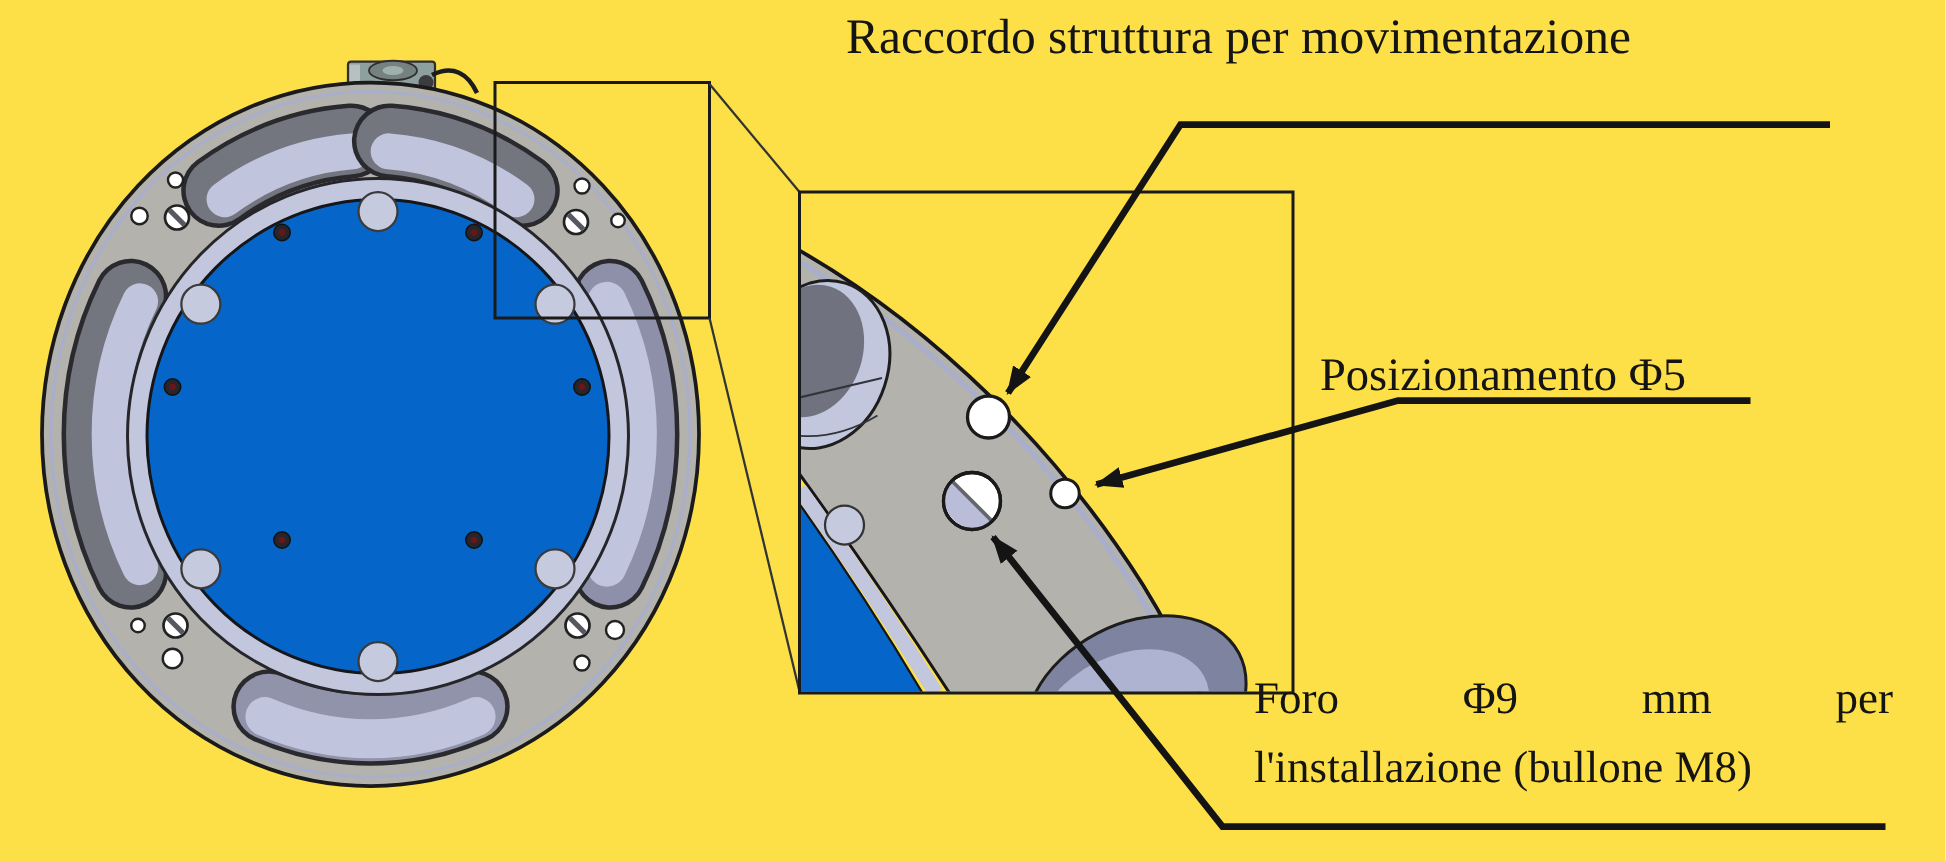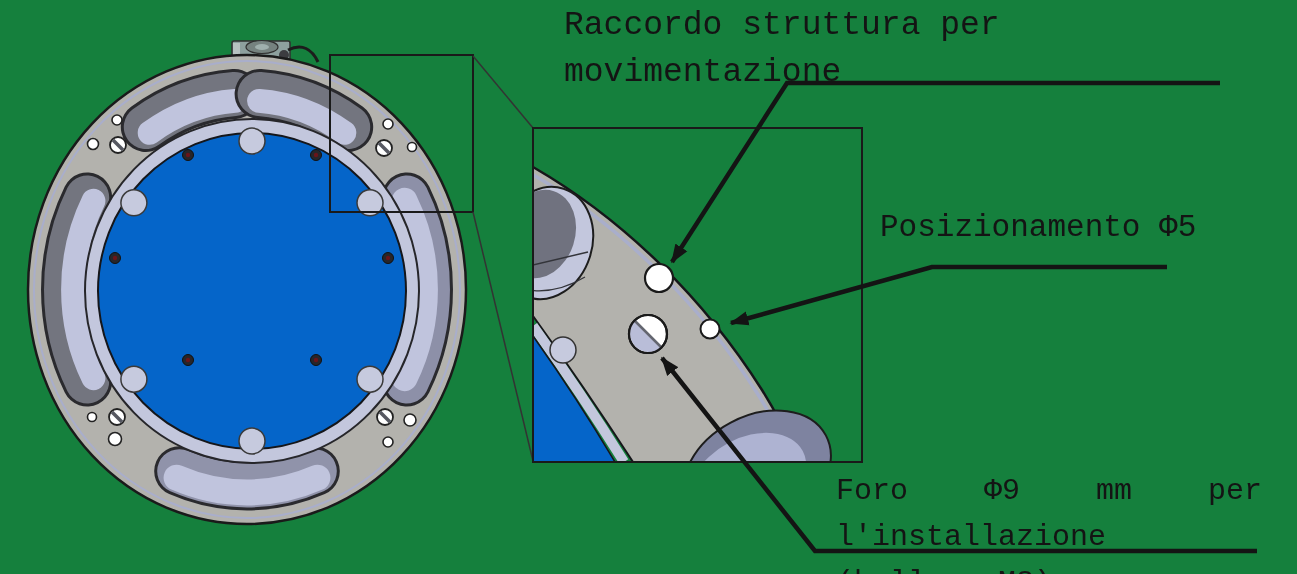--- a/index.html
+++ b/index.html
@@ -1,39 +1,39 @@
 <!DOCTYPE html>
 <html><head>
 <meta charset="utf-8">
 <style>
   html,body{margin:0;padding:0;background:#fff;}
   .canvas{
     position:relative;
     width:1297px;height:574px;
-    background:#15803d;
+    background:#fde047;
     overflow:hidden;
-    font-family:Liberation Mono, monospace;
+    font-family:Liberation Serif, serif;
     color:#141414;
   }
   .canvas svg{position:absolute;left:0;top:0;}
   .label{
     position:absolute;
     color:#141414;
     -webkit-font-smoothing:antialiased;
   }
   .label-raccordo{
     left:564px;top:2px;width:680px;
     font-size:33px;line-height:47px;
   }
   .label-posizionamento{
-    left:880px;top:210px;width:340px;
+    left:880px;top:232px;width:340px;
     font-size:31px;line-height:36px;
   }
   .label-foro{
-    left:836px;top:468px;width:426px;
+    left:836px;top:443px;width:426px;
     font-size:30px;line-height:46px;
   }
   .justified-row{
     display:flex;
     justify-content:space-between;
     width:426px;
   }
 </style>
 </head>
 <body>

